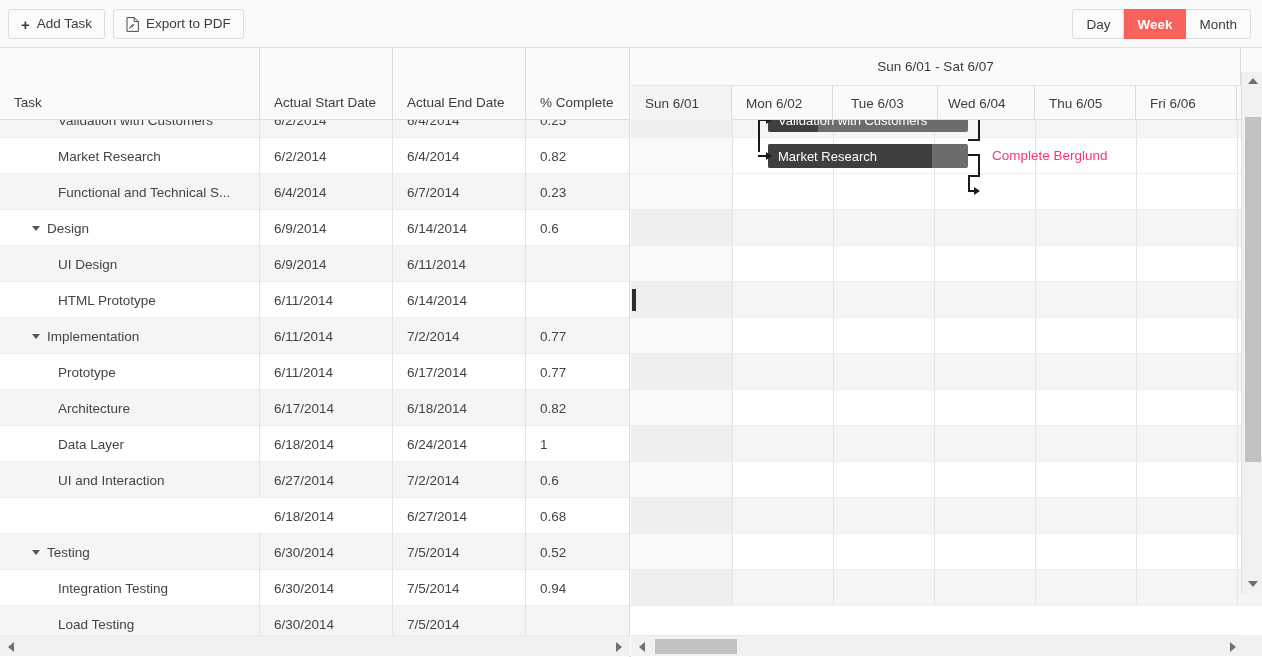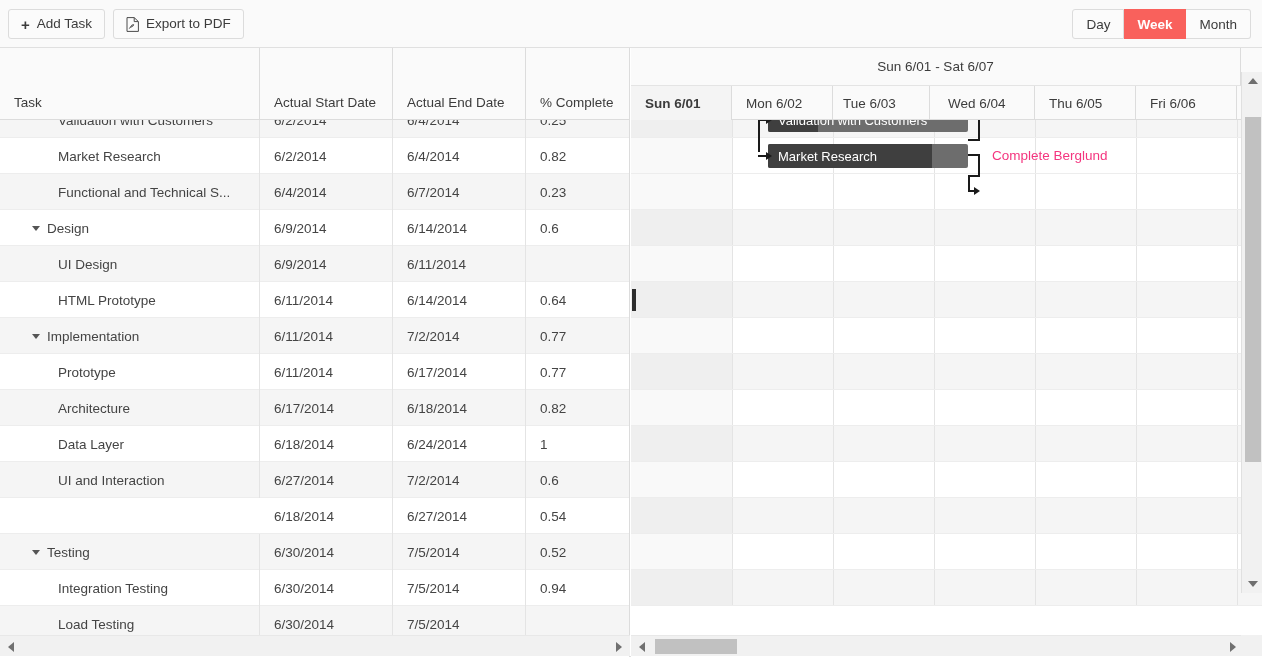--- a/index.html
+++ b/index.html
@@ -200,21 +200,21 @@
     top: 0; height: 34px;
     width: 101px;
     border-right: 1px solid #dcdcdc;
     display: flex;
     align-items: center;
     padding-left: 14px;
     font-size: 13.5px;
     color: #3c3c3c;
     white-space: nowrap;
   }
-  .day-cell.weekend { background: #f4f4f4; font-weight: bold; }
+  .day-cell.weekend { background: #f4f4f4; }
 
   
   .gantt-body {
     position: absolute;
     left: 0; top: 72px;
     width: 631px; height: 521px;
     overflow: hidden;
   }
   .gantt-scroll {
     position: absolute;
@@ -461,21 +461,20 @@
             <div class="cell c-end">6/11/2014</div>
           </div>
           <div class="row">
             <div class="cell c-task">
               <span class="tname lvl2">
                 <span>HTML Prototype</span>
               </span>
             </div>
             <div class="cell c-start">6/11/2014</div>
             <div class="cell c-end">6/14/2014</div>
-            <div class="cell c-pct">0.64</div>
           </div>
           <div class="row alt">
             <div class="cell c-task">
               <span class="tname lvl1">
                 <span class="caret"></span>
                 <span>Implementation</span>
               </span>
             </div>
             <div class="cell c-start">6/11/2014</div>
             <div class="cell c-end">7/2/2014</div>
@@ -517,21 +516,21 @@
                 <span>UI and Interaction</span>
               </span>
             </div>
             <div class="cell c-start">6/27/2014</div>
             <div class="cell c-end">7/2/2014</div>
             <div class="cell c-pct">0.6</div>
           </div>
           <div class="row">
             <div class="cell c-start">6/18/2014</div>
             <div class="cell c-end">6/27/2014</div>
-            <div class="cell c-pct">0.54</div>
+            <div class="cell c-pct">0.68</div>
           </div>
           <div class="row alt">
             <div class="cell c-task">
               <span class="tname lvl1">
                 <span class="caret"></span>
                 <span>Testing</span>
               </span>
             </div>
             <div class="cell c-start">6/30/2014</div>
             <div class="cell c-end">7/5/2014</div>
@@ -559,21 +558,21 @@
         </div>
     </div>
   </div>
 
   <div class="pane-right">
     <div class="time-header">
       <div class="week-band">Sun 6/01 - Sat 6/07</div>
       <div class="day-cells" id="day-cells">
           <div class="day-cell weekend" style="left: 0px;">Sun 6/01</div>
           <div class="day-cell" style="left: 101px;">Mon 6/02</div>
-          <div class="day-cell" style="left: 198px;">Tue 6/03</div>
+          <div class="day-cell" style="left: 206px;">Tue 6/03</div>
           <div class="day-cell" style="left: 303px;">Wed 6/04</div>
           <div class="day-cell" style="left: 404px;">Thu 6/05</div>
           <div class="day-cell" style="left: 505px;">Fri 6/06</div>
         </div>
     </div>
     <div class="gantt-body">
       <div class="gantt-scroll" id="gantt-rows">
           <div class="grow alt">
             <div class="weekend-col"></div>
             <div class="col-line" style="left: 101px;"></div>

